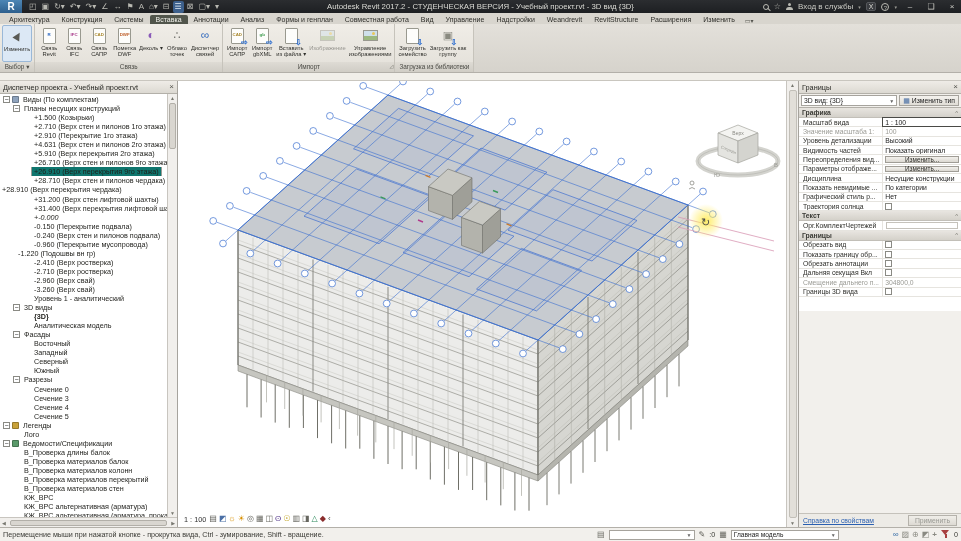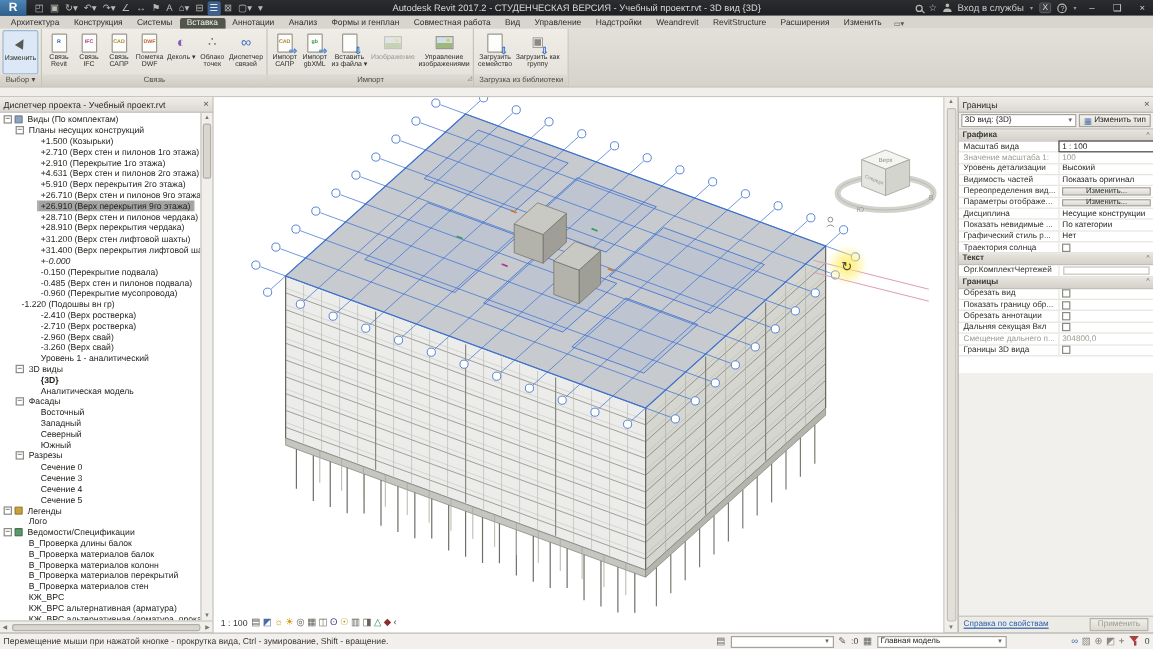--- a/index.html
+++ b/index.html
@@ -62,21 +62,21 @@
 
   
   .browser{width:178px;background:#f4f3f0;border-right:1px solid #a6a39d;display:flex;flex-direction:column;flex:none;}
   .bbody{flex:1;display:flex;min-height:0;}
   .tree{flex:1;overflow:hidden;background:#fff;font-size:7.2px;color:#1e1e1a;padding-top:1px;}
   .trow{height:9.05px;display:flex;align-items:center;white-space:nowrap;overflow:hidden;}
   .exp{width:7px;height:7px;border:1px solid #8a8a84;background:#fff;font-size:7px;line-height:5px;text-align:center;
        margin-right:2px;flex:none;color:#333;}
   .ticon{width:7px;height:7px;margin-right:2px;flex:none;border-radius:1px;border:1px solid rgba(0,0,0,.25);}
   .tlabel{padding:0 2px;}
-  .tlabel.sel{background:#a3a3a3;outline:1px solid #9a9a94;}
+  .tlabel.sel{background:#0f766e;outline:1px solid #9a9a94;}
   .tlabel.bold{font-weight:bold;}
   .vsb{width:10px;background:#f1efec;border-left:1px solid #c8c5bf;display:flex;flex-direction:column;align-items:center;
        font-size:5px;color:#77776f;flex:none;}
   .vsb .thumb{width:7px;height:46px;background:#d9d6d0;border:1px solid #b2afa8;border-radius:2px;margin:1px 0;}
   .hsb{height:10px;background:#f1efec;border-top:1px solid #c8c5bf;display:flex;align-items:center;font-size:5px;
        color:#77776f;flex:none;}
   .hsb .thumb{height:6px;flex:1;margin:0 2px;background:#d9d6d0;border:1px solid #b2afa8;border-radius:2px;}
   .sbarrow{padding:1px 2px;}
 
   
@@ -375,37 +375,37 @@
             </div>
             <div class="trow" style="padding-left: 32px;">
               <span class="tlabel">+26.710 (Верх стен и пилонов 9го этажа)</span>
             </div>
             <div class="trow" style="padding-left: 32px;">
               <span class="tlabel sel">+26.910 (Верх перекрытия 9го этажа)</span>
             </div>
             <div class="trow" style="padding-left: 32px;">
               <span class="tlabel">+28.710 (Верх стен и пилонов чердака)</span>
             </div>
-            <div class="trow" style="padding-left: 32px; text-align: center;">
+            <div class="trow" style=" text-align: center;">
               <span class="tlabel">+28.910 (Верх перекрытия чердака)</span>
             </div>
             <div class="trow" style="padding-left: 32px;">
               <span class="tlabel">+31.200 (Верх стен лифтовой шахты)</span>
             </div>
             <div class="trow" style="padding-left: 32px;">
               <span class="tlabel">+31.400 (Верх перекрытия лифтовой шахты)</span>
             </div>
             <div class="trow" style="padding-left: 32px; font-style: italic;">
               <span class="tlabel">+-0.000</span>
             </div>
             <div class="trow" style="padding-left: 32px;">
               <span class="tlabel">-0.150 (Перекрытие подвала)</span>
             </div>
             <div class="trow" style="padding-left: 32px;">
-              <span class="tlabel">-0.485 (Верх стен и пилонов подвала)</span>
+              <span class="tlabel">-0.240 (Верх стен и пилонов подвала)</span>
             </div>
             <div class="trow" style="padding-left: 32px;">
               <span class="tlabel">-0.960 (Перекрытие мусопровода)</span>
             </div>
             <div class="trow" style="padding-left: 16px;">
               <span class="tlabel">-1.220 (Подошвы вн гр)</span>
             </div>
             <div class="trow" style="padding-left: 32px;">
               <span class="tlabel">-2.410 (Верх ростверка)</span>
             </div>

